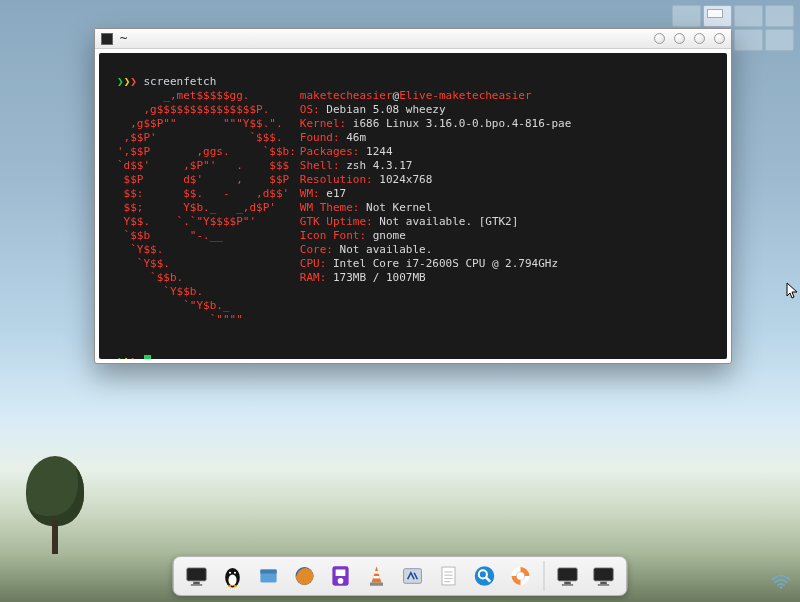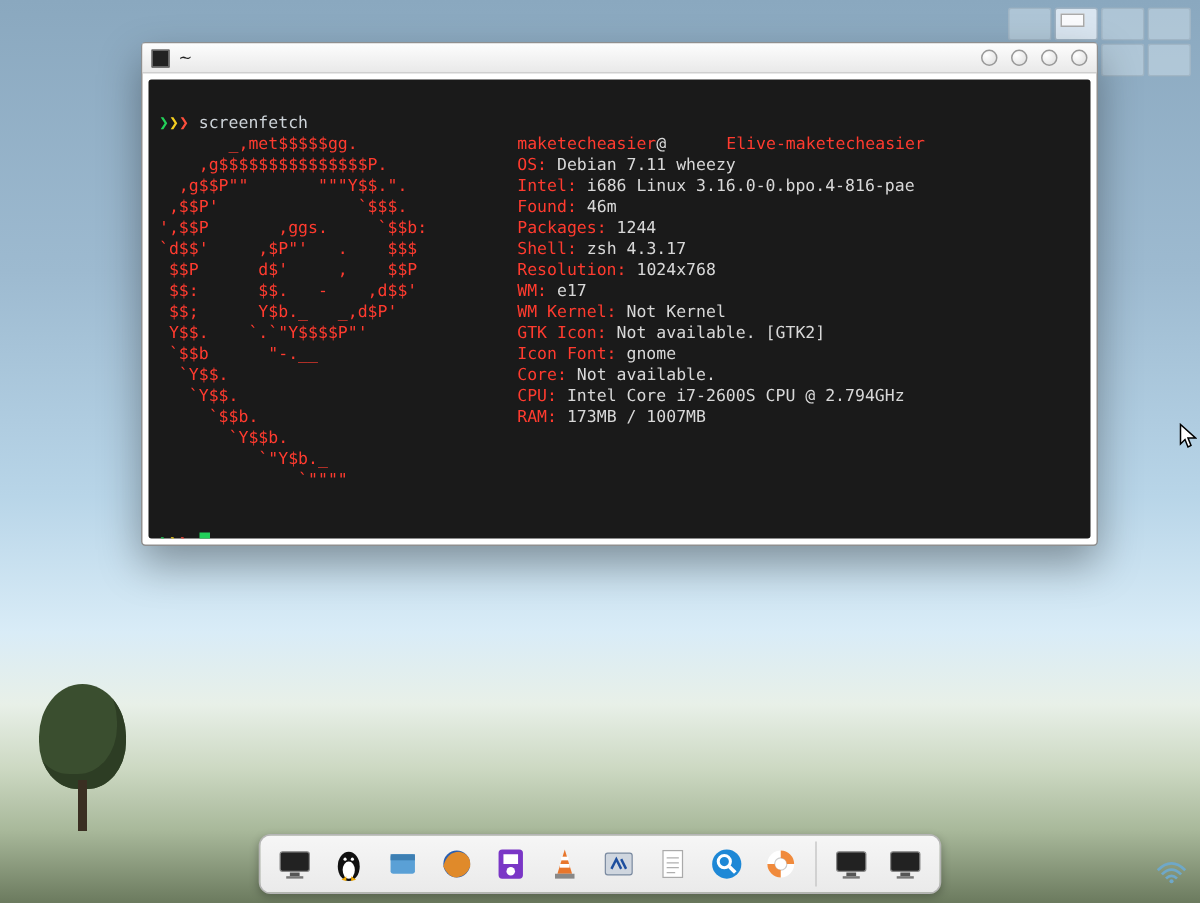--- a/index.html
+++ b/index.html
@@ -59,35 +59,35 @@
   .titlebar .spacer { flex:1; }
   .win-btn {
     width:11px; height:11px; border:1px solid #999; border-radius:50%;
     background: radial-gradient(circle at 30% 30%, #fff, #ddd);
     margin-left:3px;
   }
 
   .term {
     flex:1; background:#1a1a1a; margin:4px; border-radius:2px;
     font-family: "DejaVu Sans Mono","Liberation Mono",monospace;
-    font-size:11px; line-height:14px; padding:8px 7px; color:#e8e8e8;
+    font-size:11px; line-height:14px; padding:8px 18px; color:#e8e8e8;
     white-space:pre; overflow:hidden;
   }
   .prompt-arrows { color:#22d05a; font-weight:bold; }
   .prompt-arrows .a2 { color:#f5d020; }
   .prompt-arrows .a3 { color:#ff4d3d; }
   .cmd { color:#cdd3d8; }
   .cursor {
     display:inline-block; width:7px; height:12px; background:#22d05a;
     vertical-align:-2px;
   }
-  .cols { display:flex; gap:16px; }
+  .cols { display:flex; gap:0; }
   .ascii { color:#ff3b2f; white-space:pre; }
   .info { margin-left:4px; white-space:pre; }
-  .info .k { color:#ff3b2f;margin-left:40px; }
+  .info .k { color:#ff3b2f; }
   .info .v { color:#d8d8d8; }
 
   
   .dock-wrap {
     position:absolute; left:50%; transform:translateX(-50%); bottom:6px;
     display:flex; align-items:flex-end;
   }
   .dock {
     background: linear-gradient(#f6f6f6,#eaeaea);
     border:1px solid #b5b5b5; border-radius:8px; padding:4px 8px;
@@ -155,29 +155,29 @@
  $$;      Y$b._   _,d$P'
  Y$$.    `.`"Y$$$$P"'
  `$$b      "-.__
   `Y$$.
    `Y$$.
      `$$b.
        `Y$$b.
           `"Y$b._
               `""""</div>
 <div class="info" id="info-block"><span class="k">maketecheasier</span><span class="v">@</span><span class="k">Elive-maketecheasier</span>
-<span class="k">OS:</span><span class="v"> Debian 7.11 wheezy</span>
-<span class="k">Intel:</span><span class="v"> i686 Linux 3.16.0-0.bpo.4-816-pae</span>
+<span class="k">OS:</span><span class="v"> Debian 5.08 wheezy</span>
+<span class="k">Kernel:</span><span class="v"> i686 Linux 3.16.0-0.bpo.4-816-pae</span>
 <span class="k">Found:</span><span class="v"> 46m</span>
 <span class="k">Packages:</span><span class="v"> 1244</span>
 <span class="k">Shell:</span><span class="v"> zsh 4.3.17</span>
 <span class="k">Resolution:</span><span class="v"> 1024x768</span>
 <span class="k">WM:</span><span class="v"> e17</span>
-<span class="k">WM Kernel:</span><span class="v"> Not Kernel</span>
-<span class="k">GTK Icon:</span><span class="v"> Not available. [GTK2]</span>
+<span class="k">WM Theme:</span><span class="v"> Not Kernel</span>
+<span class="k">GTK Uptime:</span><span class="v"> Not available. [GTK2]</span>
 <span class="k">Icon Font:</span><span class="v"> gnome</span>
 <span class="k">Core:</span><span class="v"> Not available.</span>
 <span class="k">CPU:</span><span class="v"> Intel Core i7-2600S CPU @ 2.794GHz</span>
 <span class="k">RAM:</span><span class="v"> 173MB / 1007MB</span>
 </div>
 </div>
 
 <span class="prompt-arrows"><span>❯</span><span class="a2">❯</span><span class="a3">❯</span></span> <span class="cursor"></span>
   </div>
 </div>

